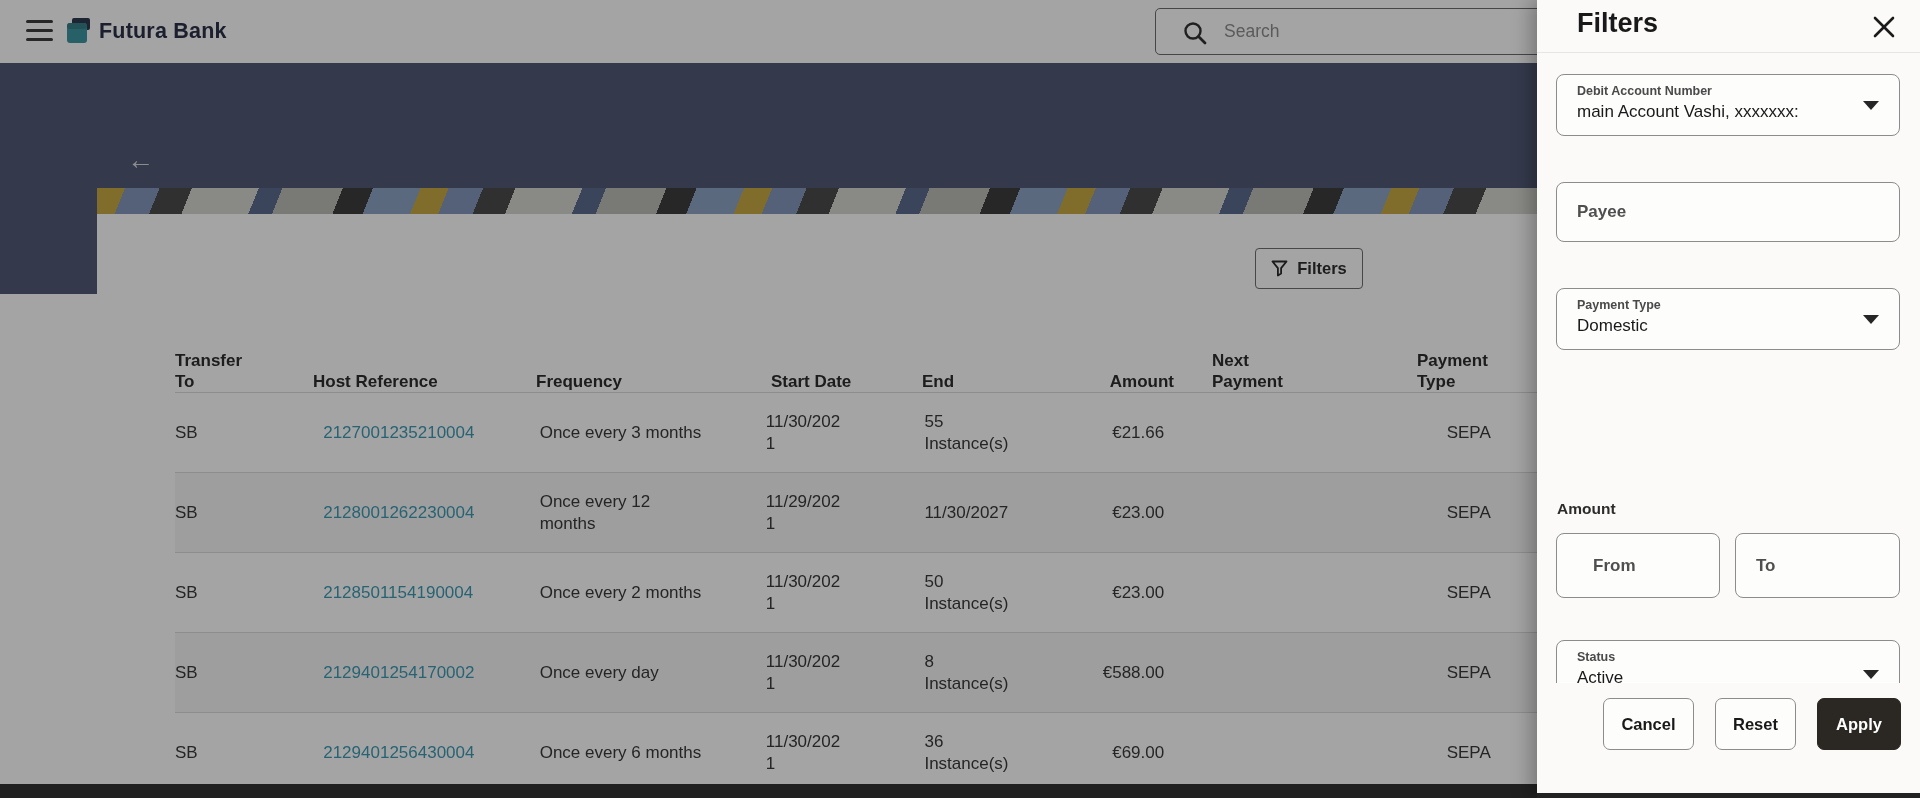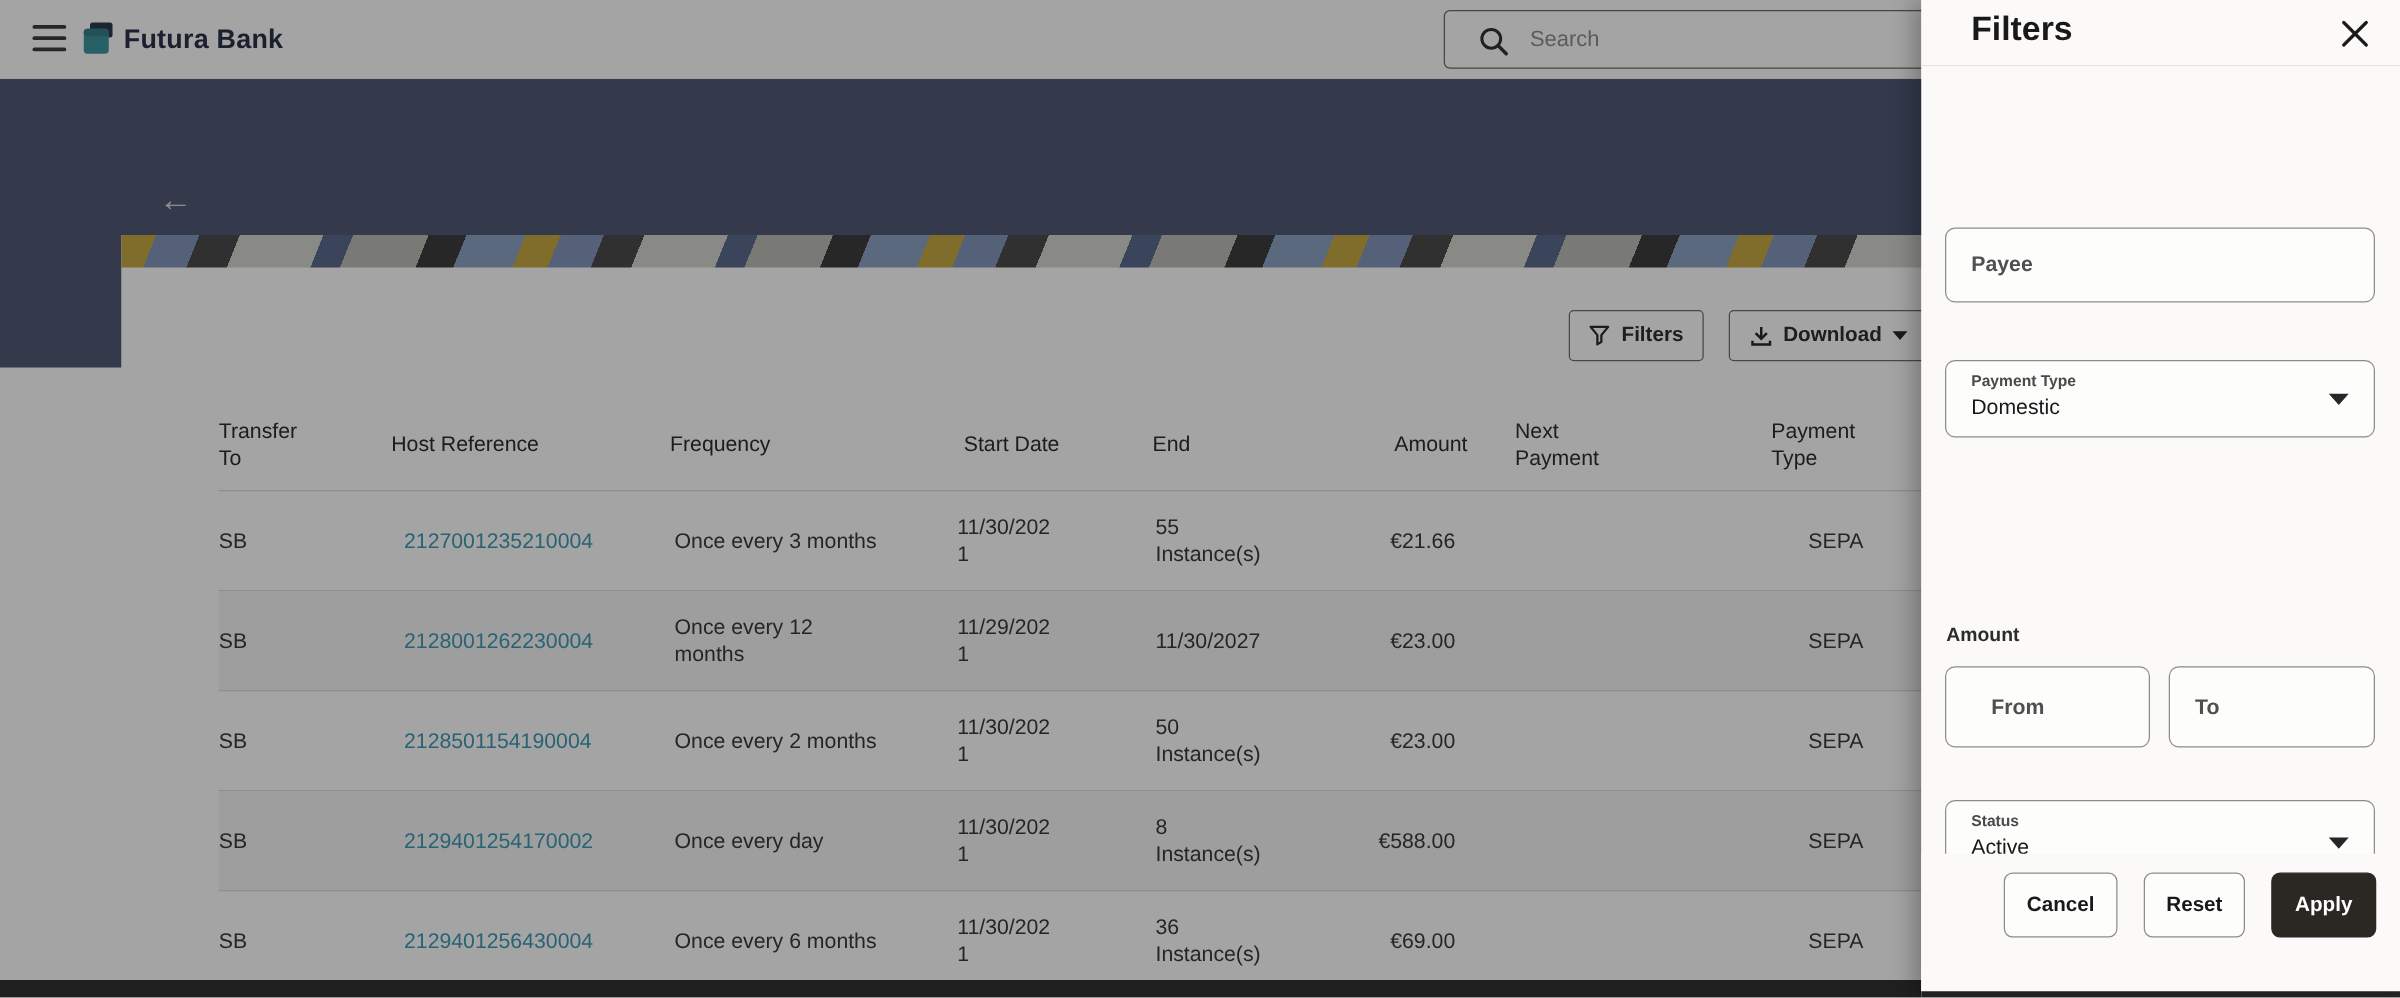--- a/index.html
+++ b/index.html
@@ -33,21 +33,21 @@
       #5a6a8c 150px 172px, #bdbdb6 172px 228px, #3e3e3e 228px 256px, #8ea3c6 256px 300px);
   }
   .btn { position:absolute; top:60px; height:41px; border:1px solid #6f6f6f; border-radius:4px; background:#fff;
     display:flex; align-items:center; justify-content:center; gap:9px; font-size:16.5px; font-weight:600; color:#2f2f2f; cursor:pointer; }
   .btn-filters { left:1158px; width:108px; }
   .btn-download { left:1286px; width:160px; }
   .caret-down { width:0; height:0; border-left:6px solid transparent; border-right:6px solid transparent; border-top:7px solid #2a2a2a; }
   
   .tbl { position:absolute; left:78px; top:131px; width:1372px; font-size:17px; color:#3a3a3a; }
   .trow { display:flex; align-items:center; border-bottom:1px solid #dcdcdc; }
-  .thead { height:74px; font-weight:400; color:#2e2e2e; }
+  .thead { height:74px; font-weight:700; color:#2e2e2e;align-items:flex-end; }
   .tbody-row { height:80px;gap:35px; }
   .tbody-row:nth-child(odd) { background:#f6f6f6; }
   .c { padding-right:12px; line-height:1.25; }
   .c1{width:138px;} .c2{width:223px;} .c3{width:235px;} .c4{width:151px;} .c5{width:140px;}
   .c6{width:112px; text-align:right; padding-right:0;}
   .c7{width:205px; padding-left:38px;} .c8{width:160px; padding-left:38px;}
   .thead .c1 span{display:inline-block; max-width:70px;}
   .thead .c7 span,.thead .c8 span{display:inline-block; max-width:82px;}
   .c2 a { color:#3f9ab4; text-decoration:none; display:inline-block; max-width:152px; word-break:break-all; cursor:pointer; }
   .c3 span{display:inline-block; max-width:162px;}
@@ -127,29 +127,20 @@
 <div class="card">
   <div class="collage"></div>
 
   <div class="btn btn-filters">
     <svg width="17" height="17" viewBox="0 0 17 17">
       <path d="M1.5 1.5 h14 l-5.4 6.6 v5.4 l-3.2 2 v-7.4 z" fill="none" stroke="#2a2a2a" stroke-width="1.8" stroke-linejoin="round"></path>
     </svg>
     <span>Filters</span>
   </div>
 
-  <div class="btn btn-download">
-    <svg width="18" height="18" viewBox="0 0 18 18">
-      <line x1="9" y1="1.5" x2="9" y2="10" stroke="#2a2a2a" stroke-width="2"></line>
-      <polyline points="4.5,6.5 9,11 13.5,6.5" fill="none" stroke="#2a2a2a" stroke-width="2"></polyline>
-      <polyline points="2,12.5 2,15.5 16,15.5 16,12.5" fill="none" stroke="#2a2a2a" stroke-width="2"></polyline>
-    </svg>
-    <span>Download</span>
-    <span class="caret-down"></span>
-  </div>
 
   <div class="tbl">
     <div class="trow thead">
       <div class="c c1"><span>Transfer To</span></div>
       <div class="c c2"><span>Host Reference</span></div>
       <div class="c c3"><span>Frequency</span></div>
       <div class="c c4"><span>Start Date</span></div>
       <div class="c c5"><span>End</span></div>
       <div class="c c6"><span>Amount</span></div>
       <div class="c c7"><span>Next Payment</span></div>
@@ -220,20 +211,25 @@
   <div class="panel-header">
     <div class="panel-title">Filters</div>
     <div class="close-btn">
       <svg width="28" height="28" viewBox="0 0 28 28">
         <line x1="5" y1="5" x2="23" y2="23" stroke="#1a1a1a" stroke-width="2.6" stroke-linecap="round"></line>
         <line x1="23" y1="5" x2="5" y2="23" stroke="#1a1a1a" stroke-width="2.6" stroke-linecap="round"></line>
       </svg>
     </div>
   </div>
 
+  <div class="field combo f-debit">
+    <span class="flabel">Debit Account Number</span>
+    <span class="fvalue">main Account Vashi, xxxxxxx:</span>
+    <span class="dd-arrow"></span>
+  </div>
 
   <div class="field f-payee">
     <input type="text" placeholder="Payee" style="">
   </div>
 
   <div class="field combo f-ptype">
     <span class="flabel">Payment Type</span>
     <span class="fvalue">Domestic</span>
     <span class="dd-arrow"></span>
   </div>

